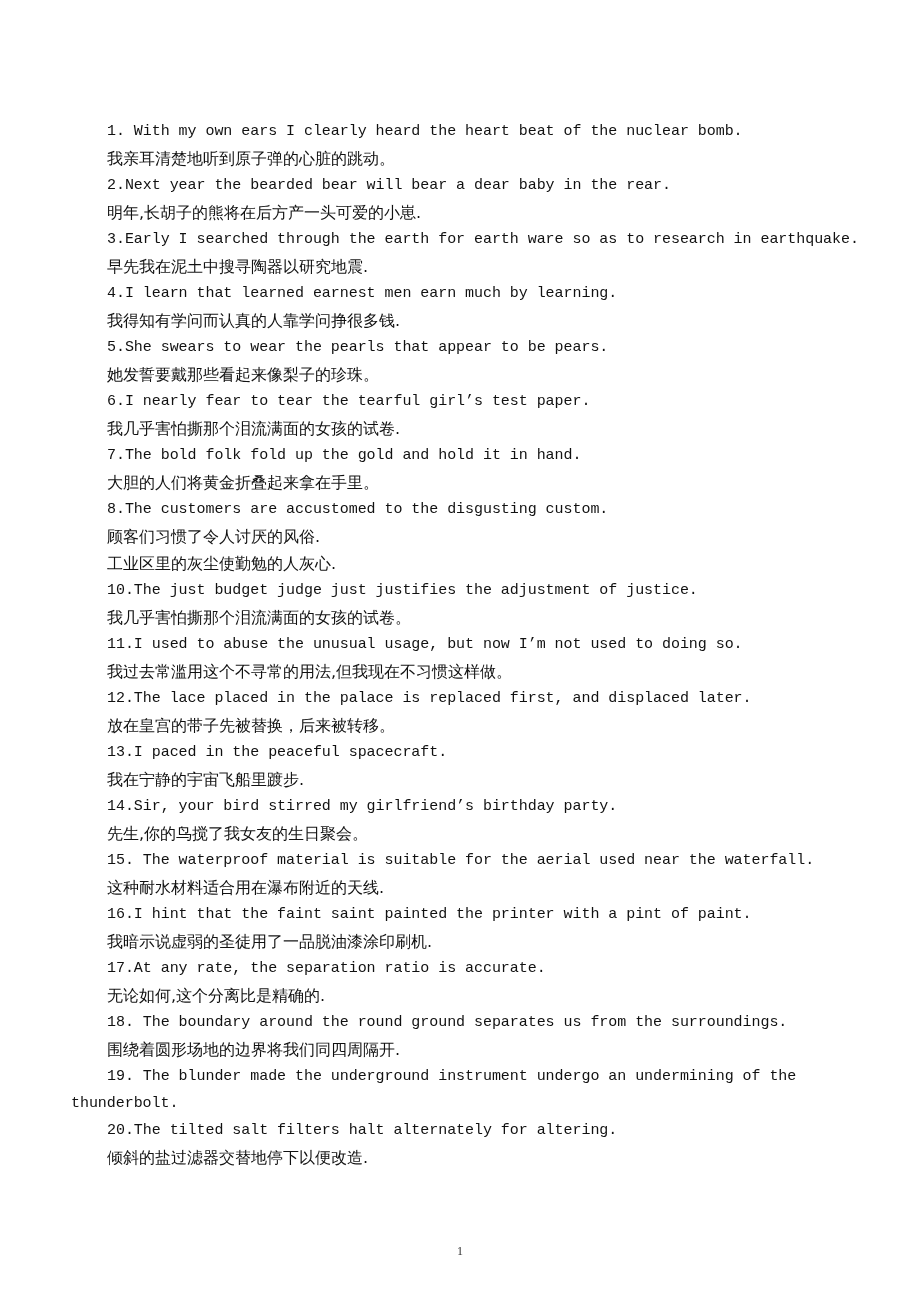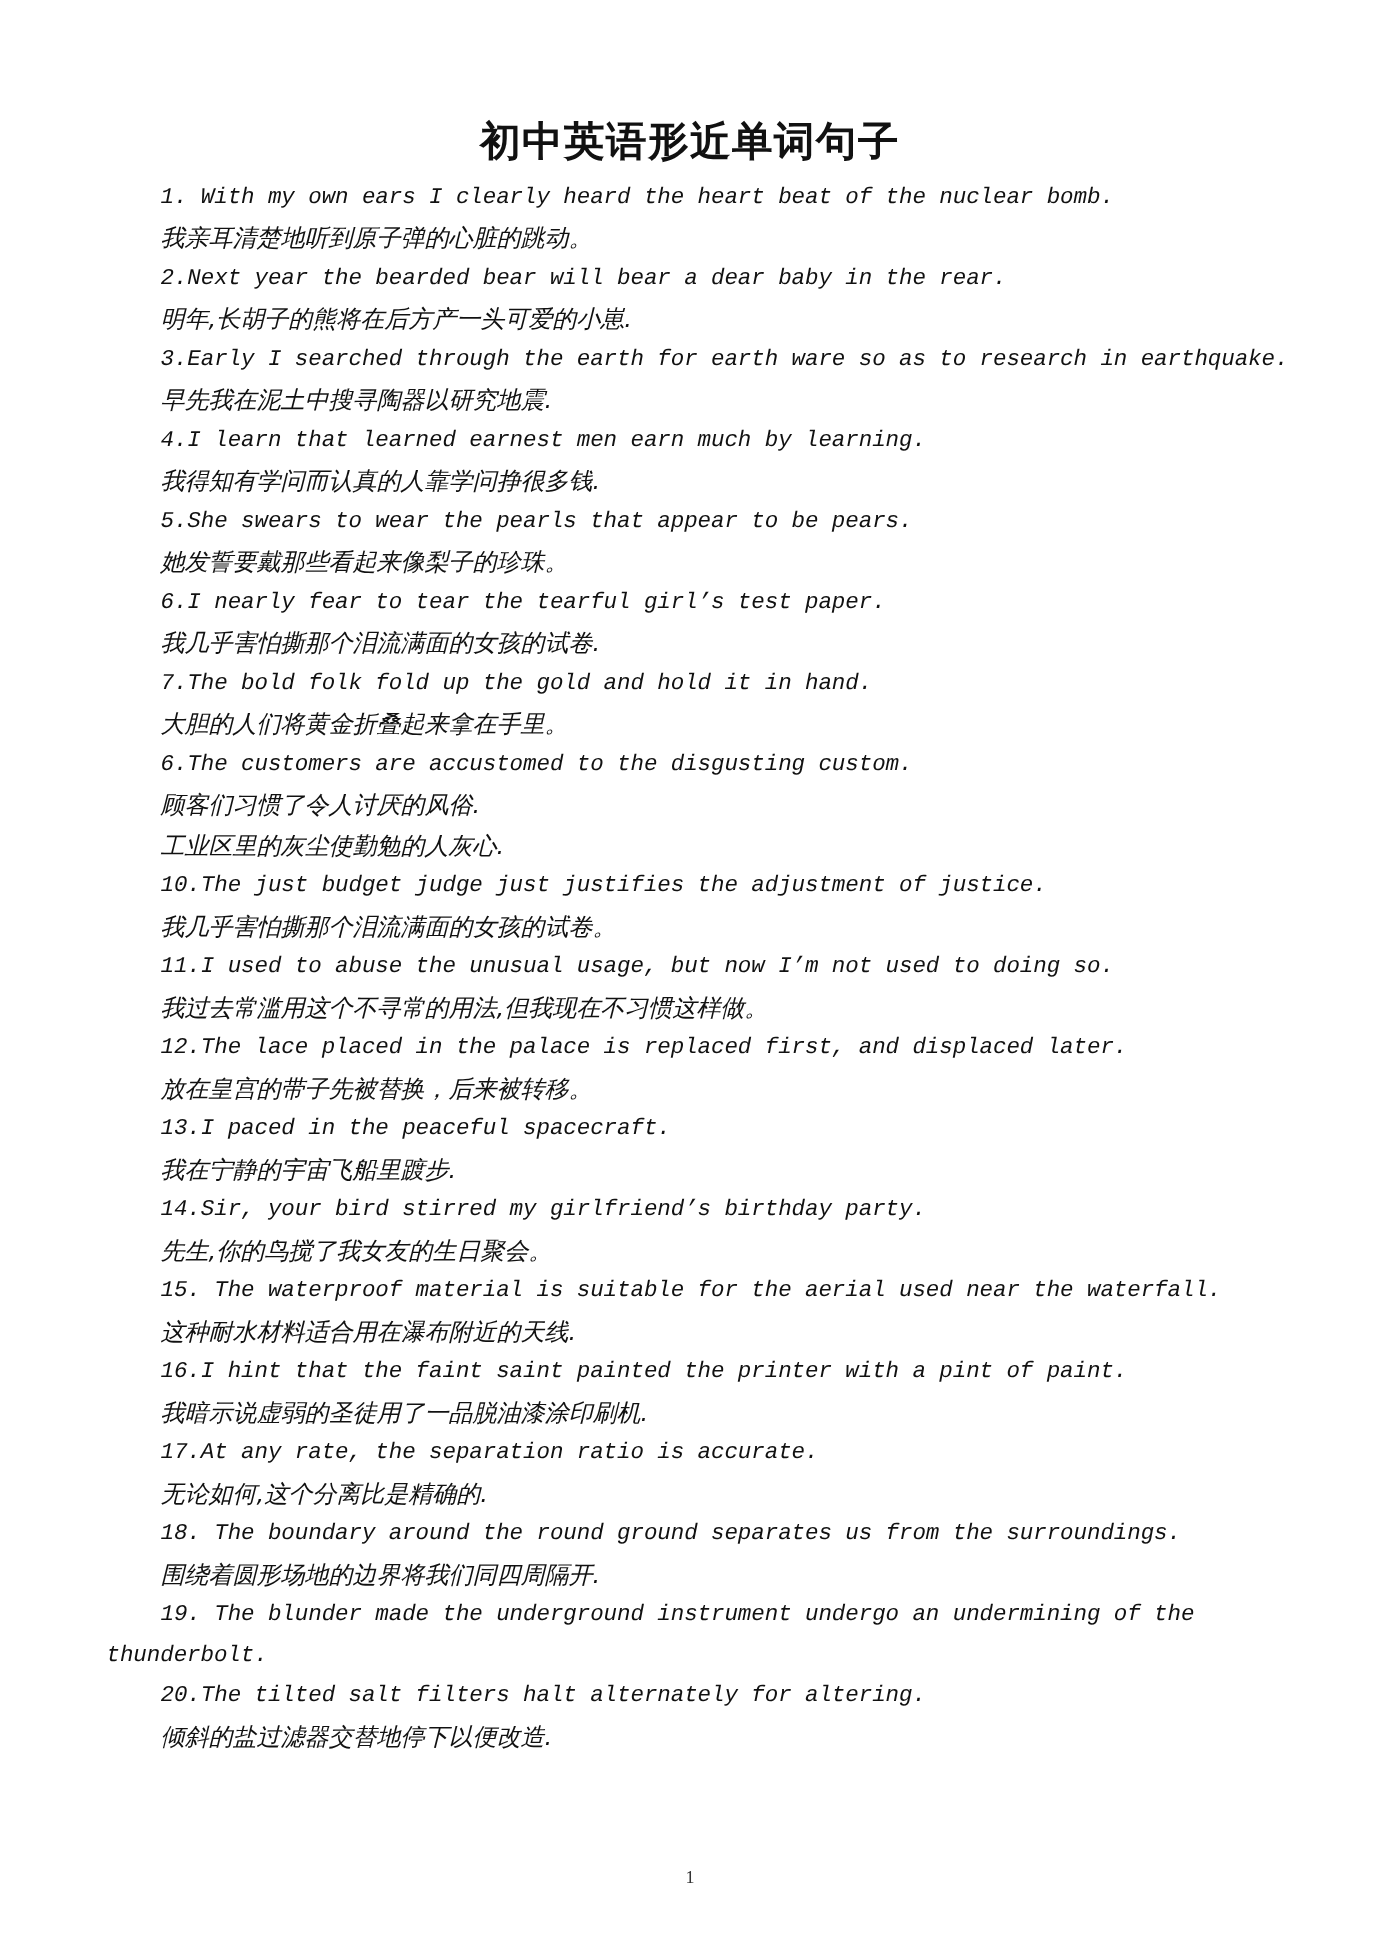--- a/index.html
+++ b/index.html
@@ -33,21 +33,20 @@
     font-size: 27px;
     line-height: 34px;
     letter-spacing: 1px;
     color: #111;
   }
   .body-text {
     position: absolute;
     top: 118px;
     left: 71px;
     width: 780px;
-    font-style: italic;
   }
   .line {
     height: 27px;
     line-height: 27px;
     white-space: nowrap;
     font-size: 15.5px;
   }
   .en {
     font-family: "Liberation Mono", "DejaVu Sans Mono", monospace;
     font-size: 15px;
@@ -70,21 +69,20 @@
     text-align: center;
     font-family: "Liberation Serif", serif;
     font-size: 12px;
     color: #333;
   }
 </style>
 </head>
 <body>
 
 <div class="page">
-  <div class="title">初中英语形近单词句子</div>
 
   <div class="body-text">
     <div>
       <div class="line en">1. With my own ears I clearly heard the heart beat of the nuclear bomb.</div>
       <div class="line zh">我亲耳清楚地听到原子弹的心脏的跳动。</div>
     </div>
     <div>
       <div class="line en">2.Next year the bearded bear will bear a dear baby in the rear.</div>
       <div class="line zh">明年,长胡子的熊将在后方产一头可爱的小崽.</div>
     </div>
@@ -102,21 +100,21 @@
     </div>
     <div>
       <div class="line en">6.I nearly fear to tear the tearful girl’s test paper.</div>
       <div class="line zh">我几乎害怕撕那个泪流满面的女孩的试卷.</div>
     </div>
     <div>
       <div class="line en">7.The bold folk fold up the gold and hold it in hand.</div>
       <div class="line zh">大胆的人们将黄金折叠起来拿在手里。</div>
     </div>
     <div>
-      <div class="line en">6.The customers are accustomed to the disgusting custom.</div>
+      <div class="line en">8.The customers are accustomed to the disgusting custom.</div>
       <div class="line zh">顾客们习惯了令人讨厌的风俗.</div>
     </div>
     <div>
       <div class="line zh">工业区里的灰尘使勤勉的人灰心.</div>
     </div>
     <div>
       <div class="line en">10.The just budget judge just justifies the adjustment of justice.</div>
       <div class="line zh">我几乎害怕撕那个泪流满面的女孩的试卷。</div>
     </div>
     <div>

